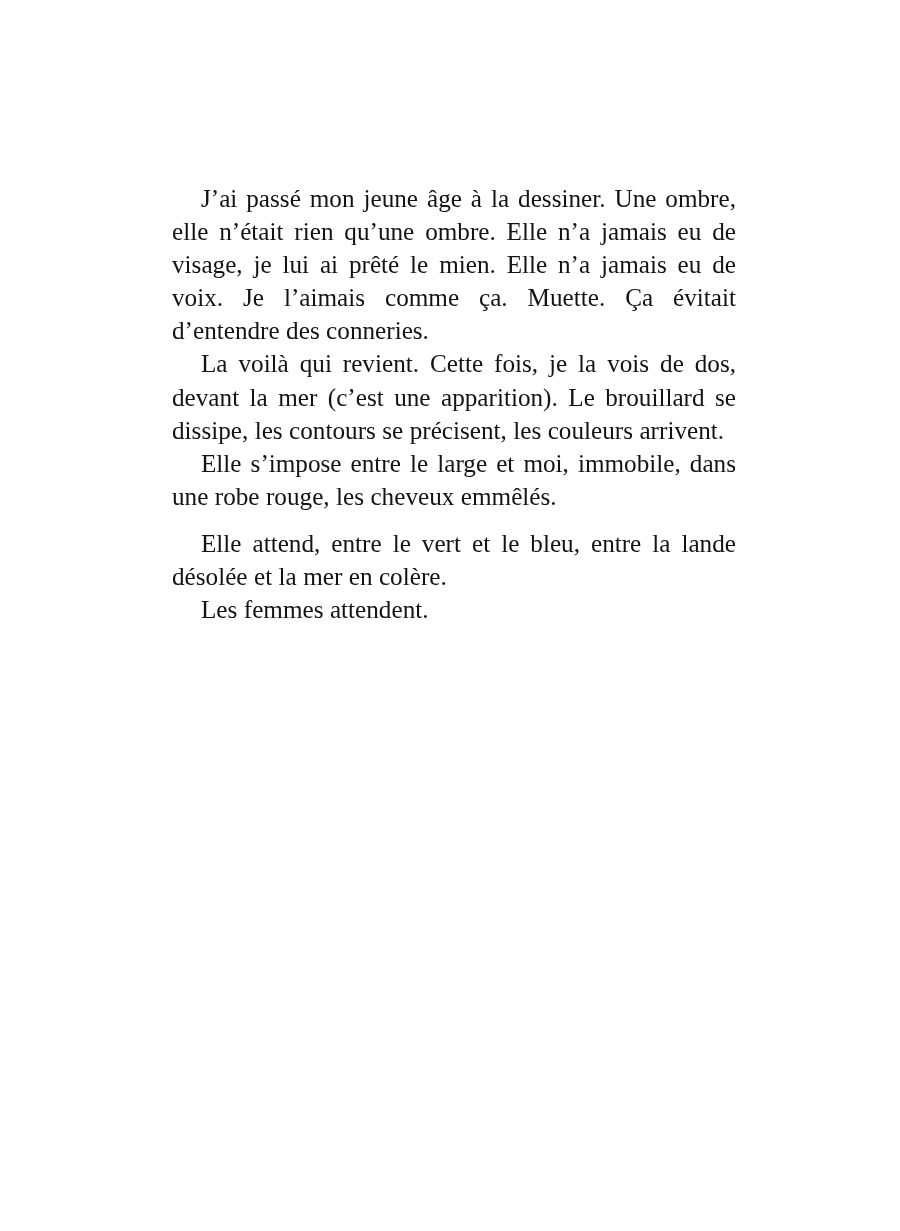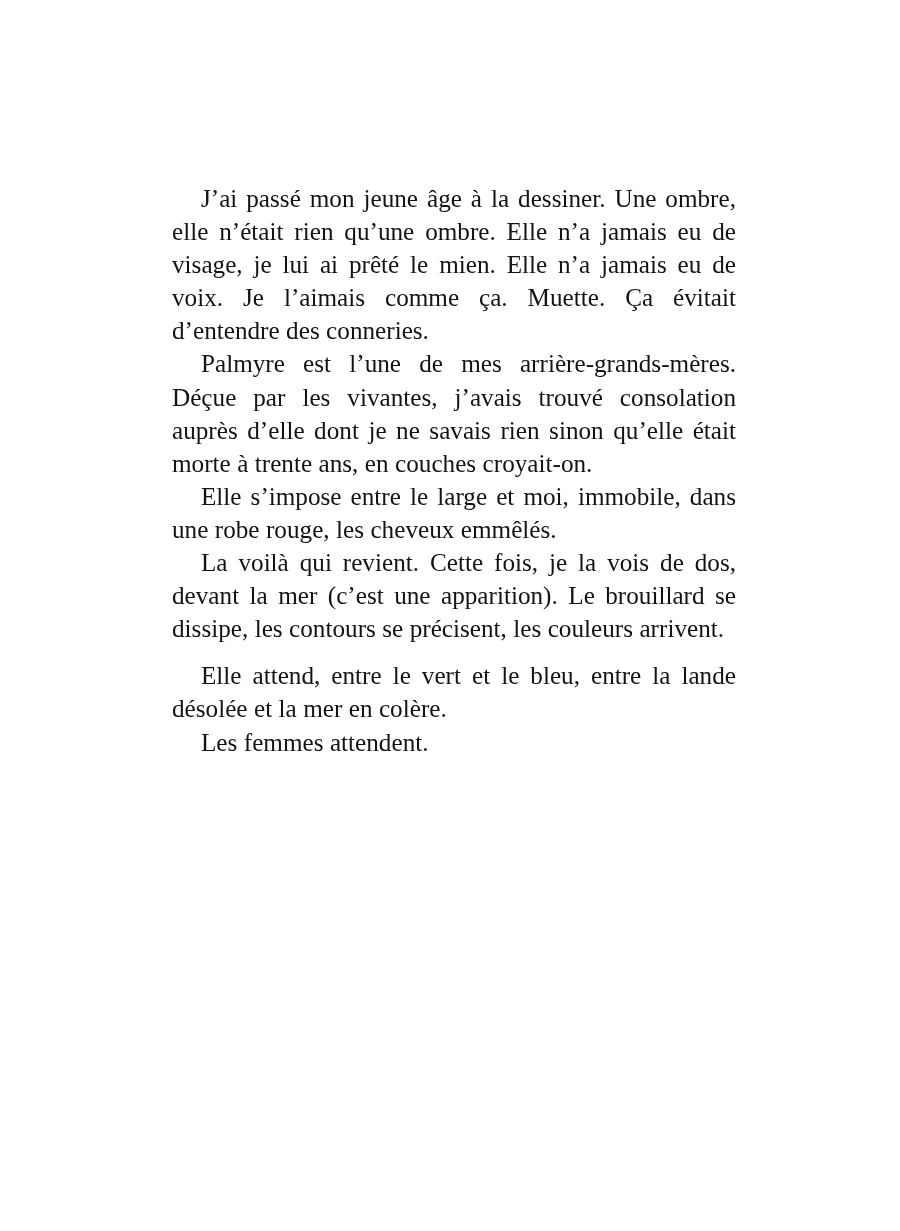--- a/index.html
+++ b/index.html
@@ -56,22 +56,21 @@
     letter-spacing: 0.01em;
   }
 </style>
 </head>
 <body>
 
 <div class="page">
 
   <div class="text-block">
     <p class="para">J’ai passé mon jeune âge à la dessiner. Une ombre, elle n’était rien qu’une ombre. Elle n’a jamais eu de visage, je lui ai prêté le mien. Elle n’a jamais eu de voix. Je l’aimais comme ça. Muette. Ça évitait d’entendre des conneries.</p>
-    <p class="para">Palmyre est l’une de mes arrière-grands-mères. Déçue par les vivantes, j’avais trouvé consolation auprès d’elle dont je ne savais rien sinon qu’elle était morte à trente ans, en couches croyait-on.</p>
+    <p class="para">La voilà qui revient. Cette fois, je la vois de dos, devant la mer (c’est une apparition). Le brouillard se dissipe, les contours se précisent, les couleurs arrivent.</p>
     <p class="para">Elle s’impose entre le large et moi, immobile, dans une robe rouge, les cheveux emmêlés.</p>
-    <p class="para">La voilà qui revient. Cette fois, je la vois de dos, devant la mer (c’est une apparition). Le brouillard se dissipe, les contours se précisent, les couleurs arrivent.</p>
     <p class="para spaced-before">Elle attend, entre le vert et le bleu, entre la lande désolée et la mer en colère.</p>
     <p class="para">Les femmes attendent.</p>
   </div>
 
   <div class="page-number">14</div>
 
 </div>
 
 </body></html>

